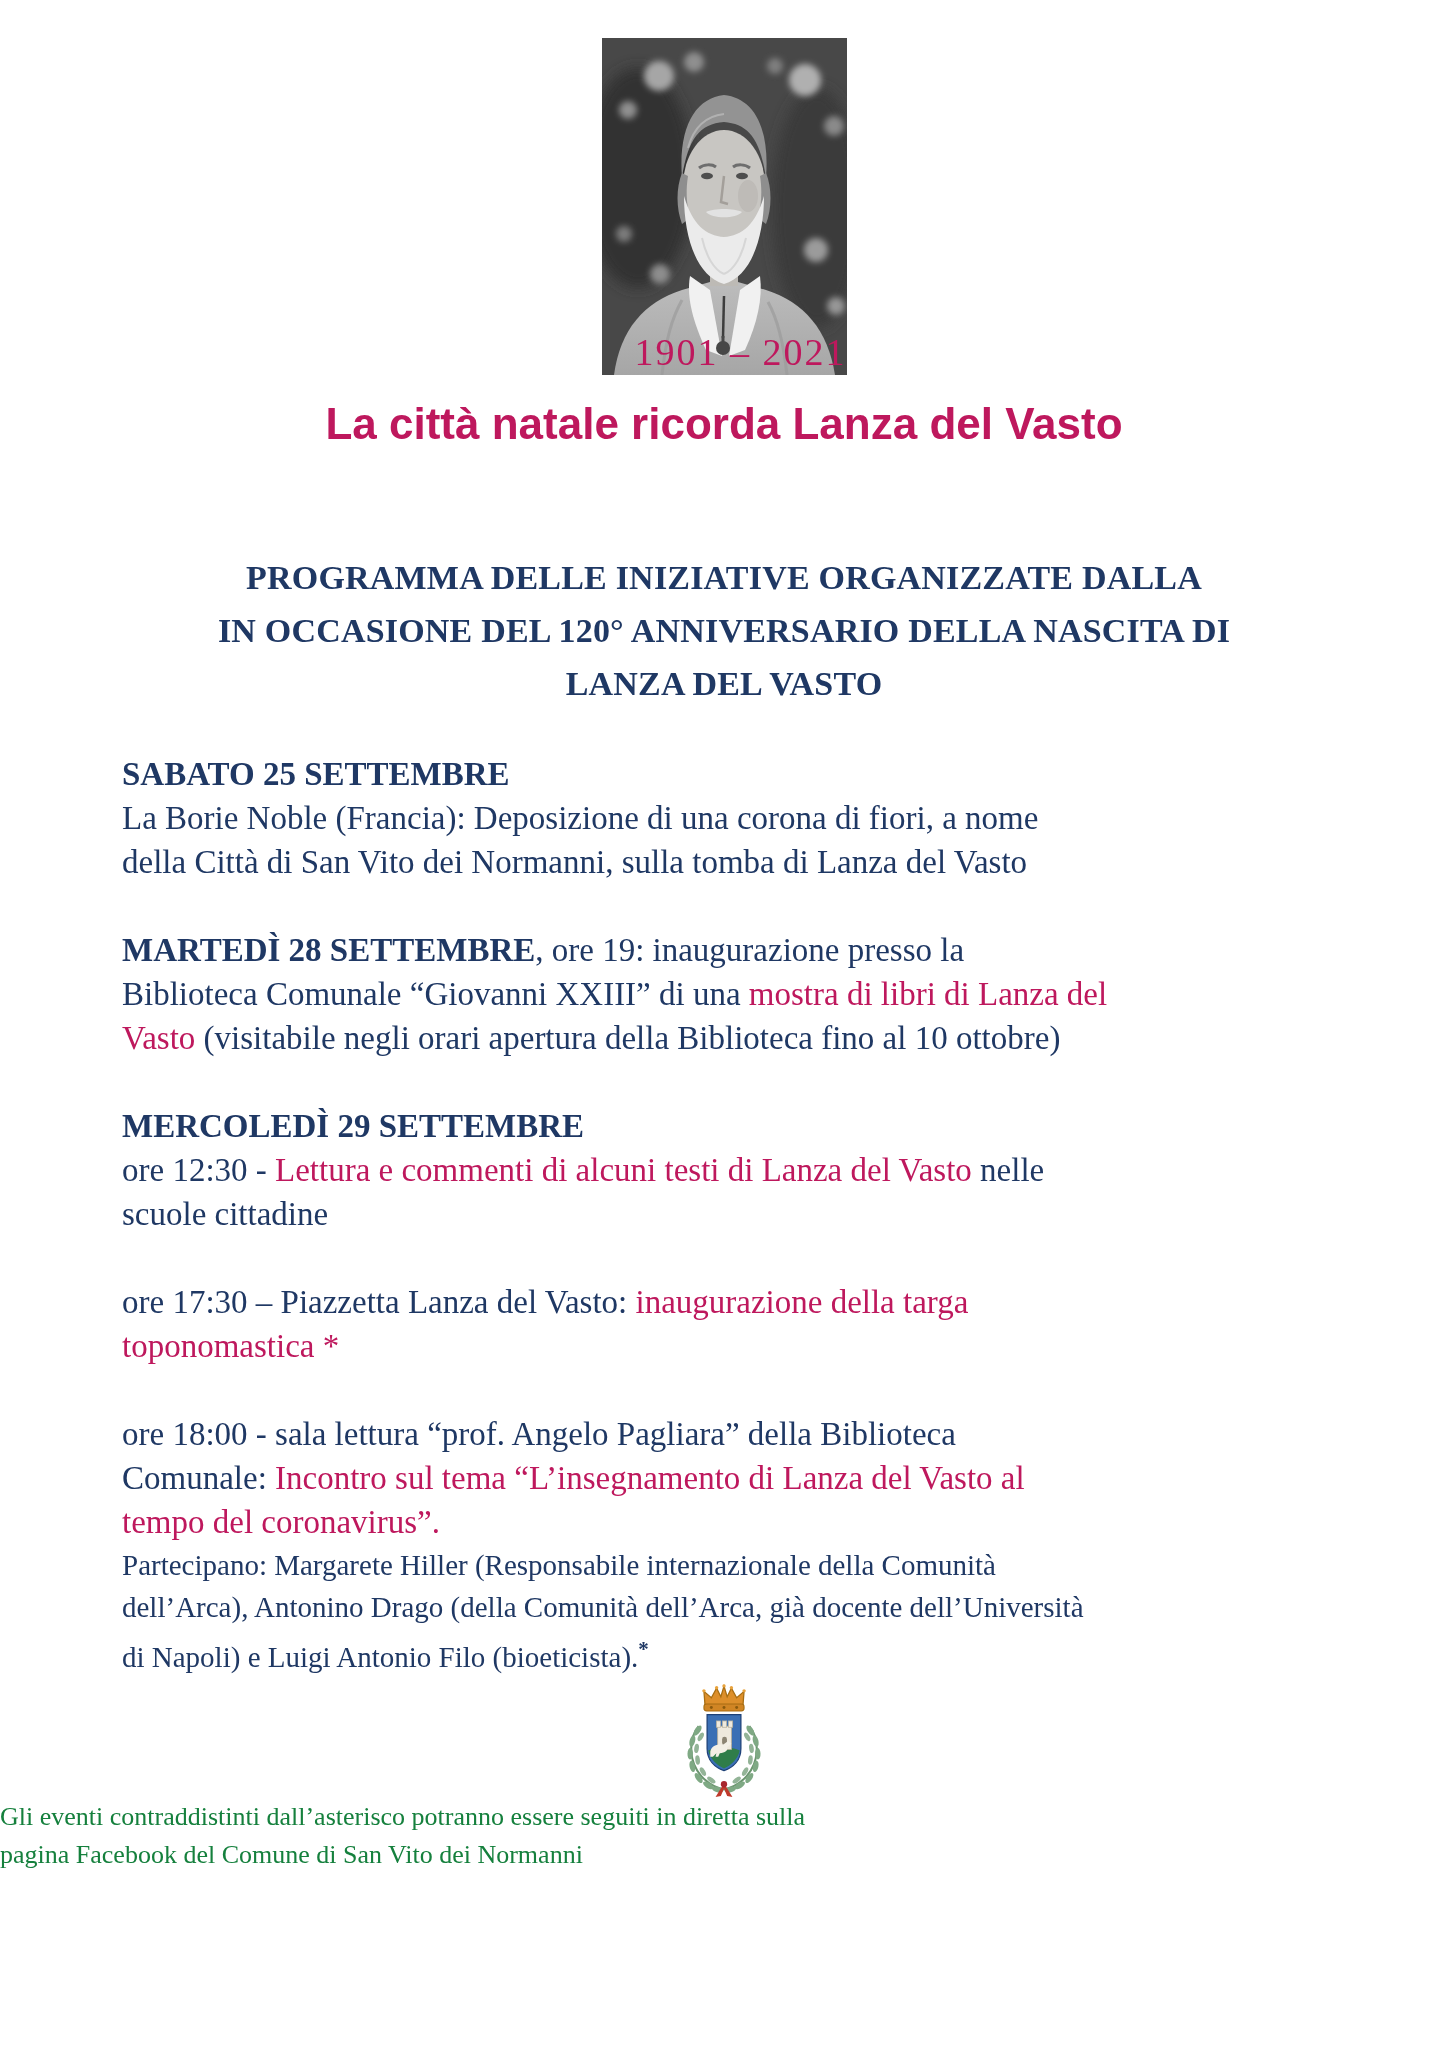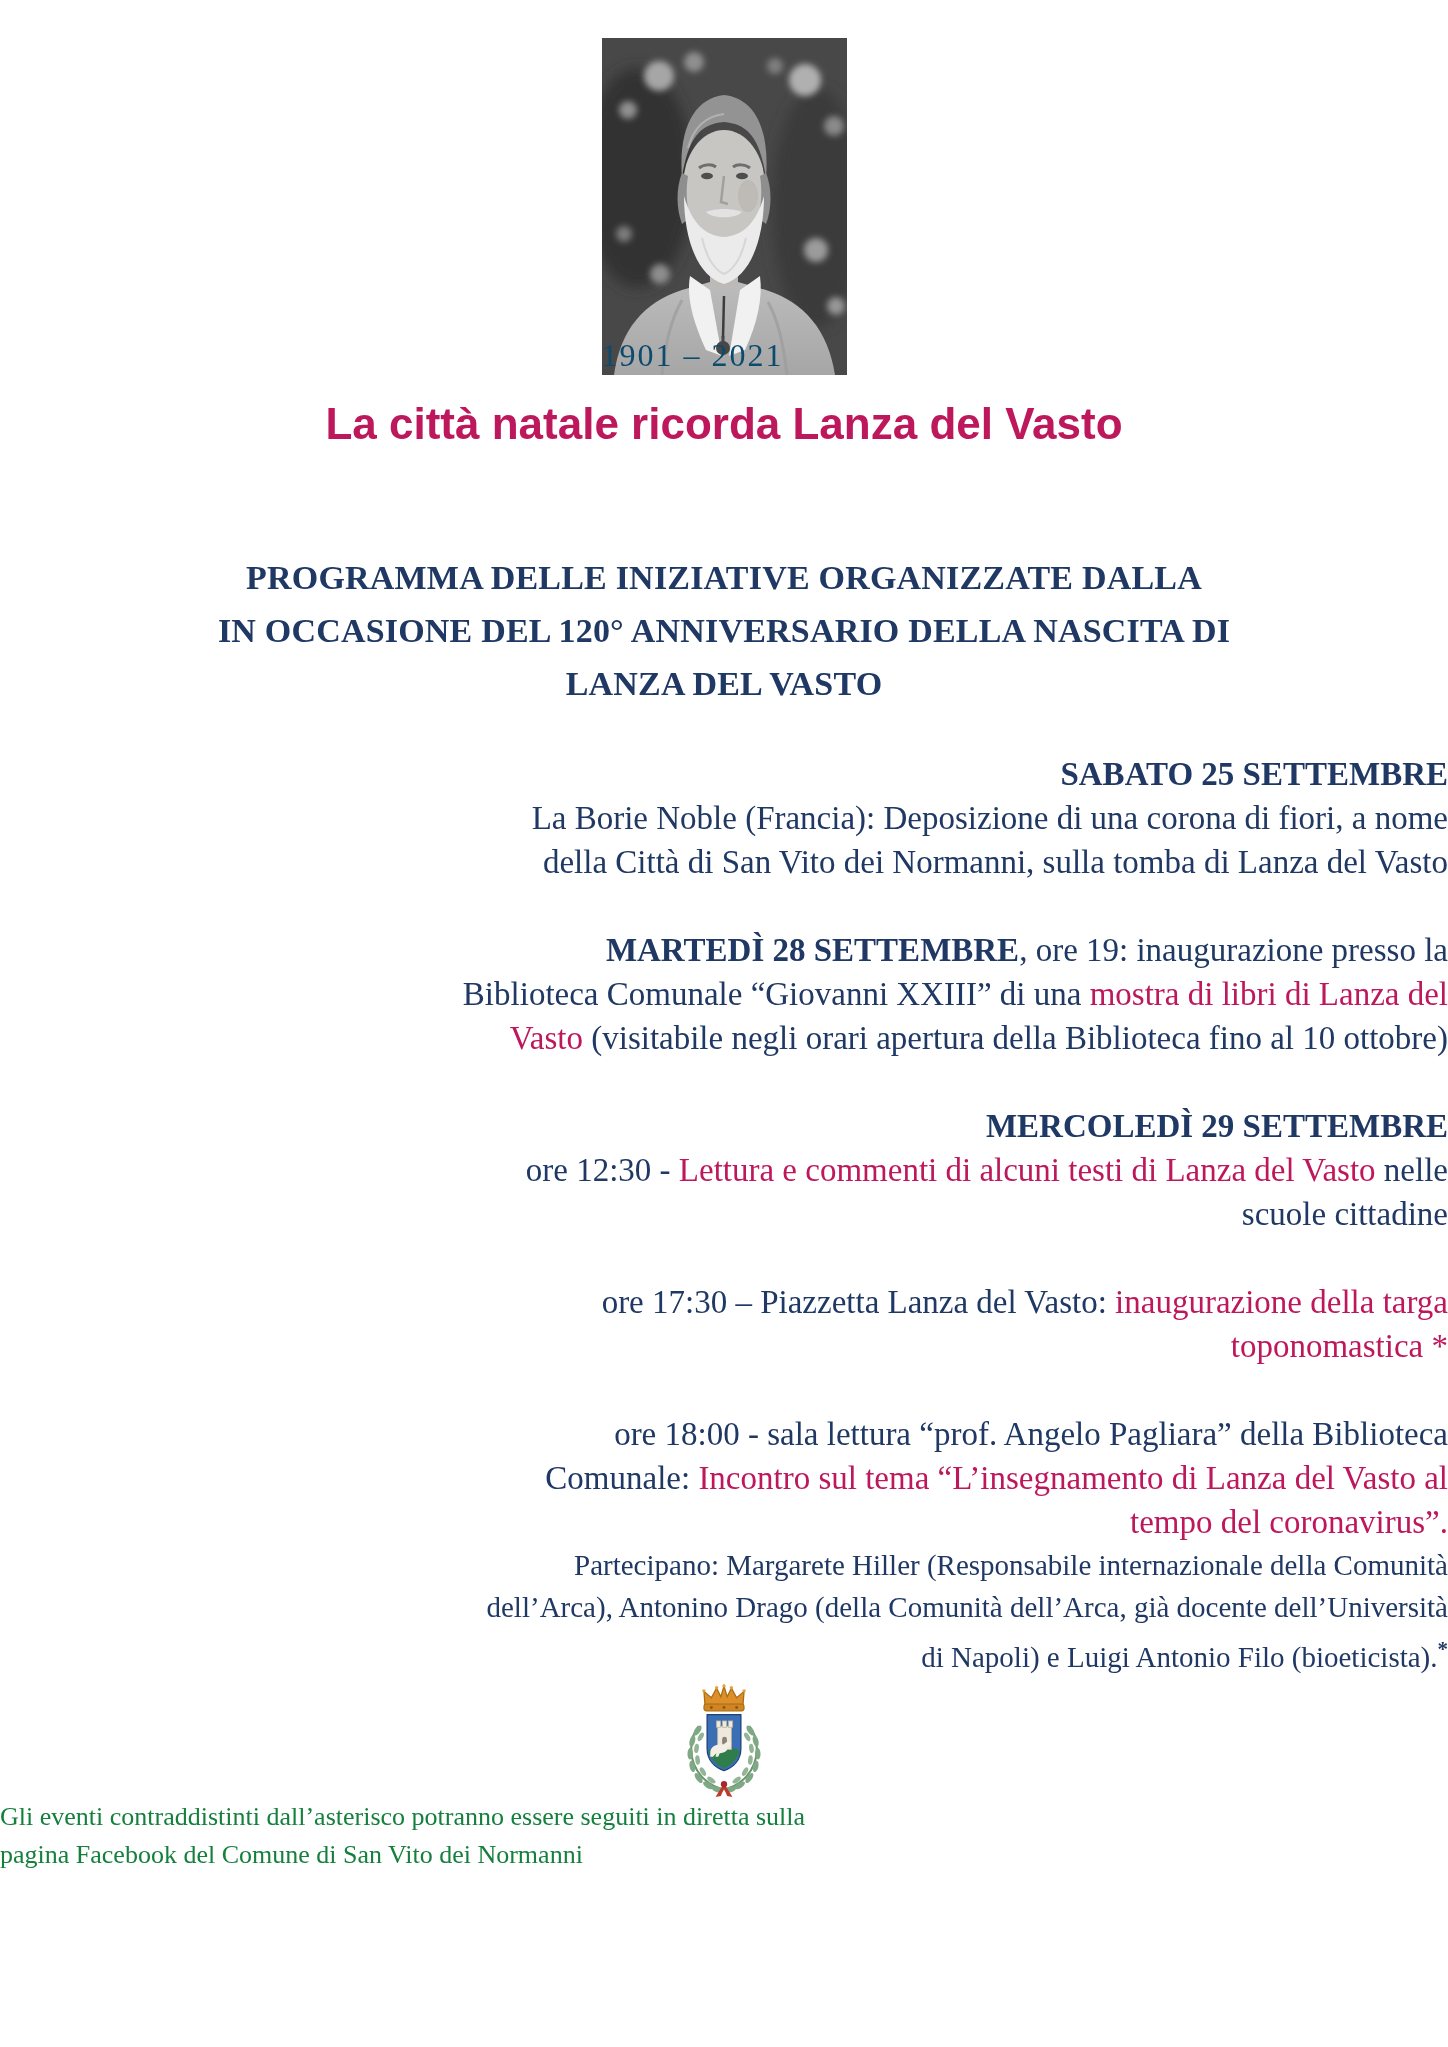--- a/index.html
+++ b/index.html
@@ -12,25 +12,25 @@
     overflow:hidden;
   }
   .photo-wrap{
     width:245px;height:337px;
     margin:38px auto 0;
     position:relative;
   }
   .photo-wrap svg{display:block;}
   .years{
     position:absolute;left:0;right:0;bottom:1px;
-    text-align:left;
+    text-align:right;
     font-family:"Liberation Serif", serif;
-    font-size:32px;
+    font-size:38px;
     letter-spacing:2px;
-    color:#0c4a6e;
+    color:#be185d;
     white-space:nowrap;
   }
   .title{
     margin:26px 0 0;
     text-align:center;
     font-size:44px;line-height:46px;
     font-weight:700;
     color:#be185d;
     white-space:nowrap;
   }
@@ -43,21 +43,20 @@
     letter-spacing:0.2px;
   }
   .program .line{white-space:nowrap;}
   .content{
     margin-top:42px;
     padding-left:122px;
   }
   .event{
     font-size:33px;line-height:44px;
     margin-top:44px;
-    text-align:right;
   }
   .event:first-child{margin-top:0;}
   .line{white-space:nowrap;font-family:Liberation Serif, serif;}
   .line.small{font-size:29px;line-height:42px;}
   .bold{font-weight:700;}
   .red{color:#be185d;}
   .sup{vertical-align:super;font-size:21px;font-weight:700;}
   .emblem{display:block;margin:6px auto 0;}
   .footer{
     text-align:left;

